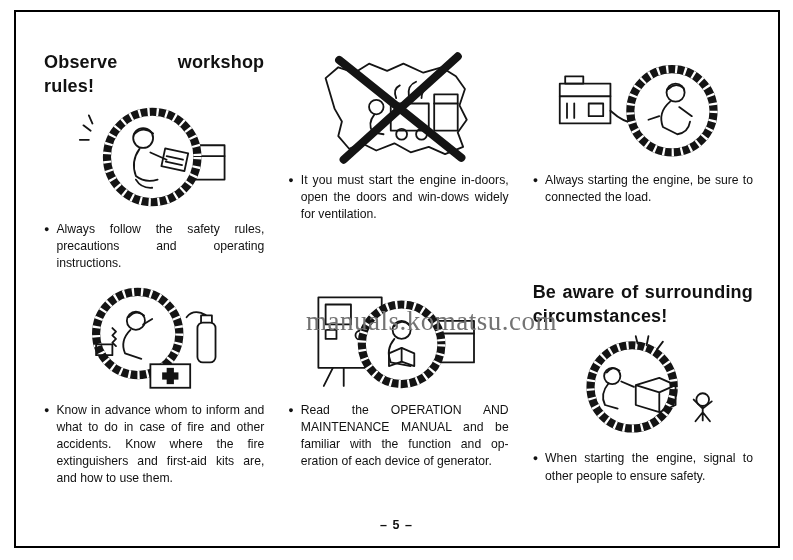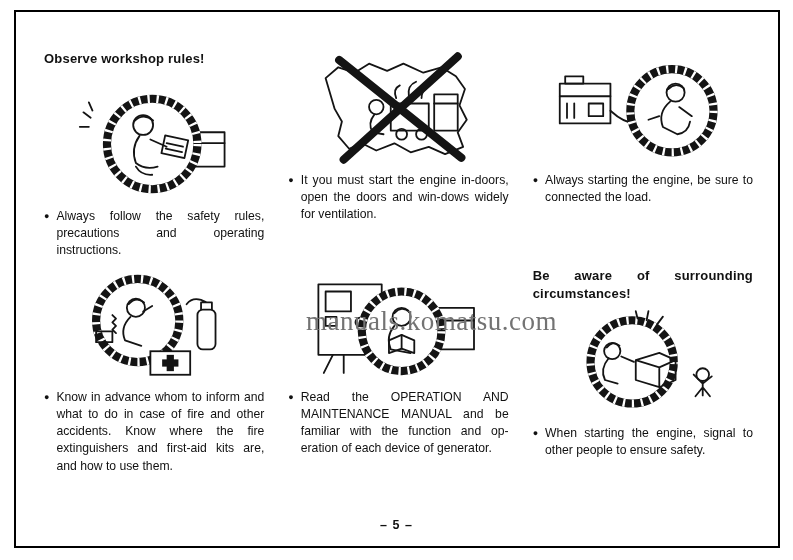--- a/index.html
+++ b/index.html
@@ -20,21 +20,21 @@
     position:absolute;
     left:44px;top:50px;right:40px;
     display:grid;
     grid-template-columns:1fr 1fr 1fr;
     column-gap:24px;
     row-gap:8px;
   }
   .panel{display:flex;flex-direction:column;}
   .panel-title{
     font-weight:bold;
-    font-size:13px;
+    font-size:18px;
     line-height:1.35;
     text-align:justify;
     min-height:36px;
     letter-spacing:.2px;
   }
   .panel-title::after{content:"";display:inline-block;width:0;}
   .illus{
     height:116px;
     display:flex;align-items:center;justify-content:center;
     margin-bottom:6px;

